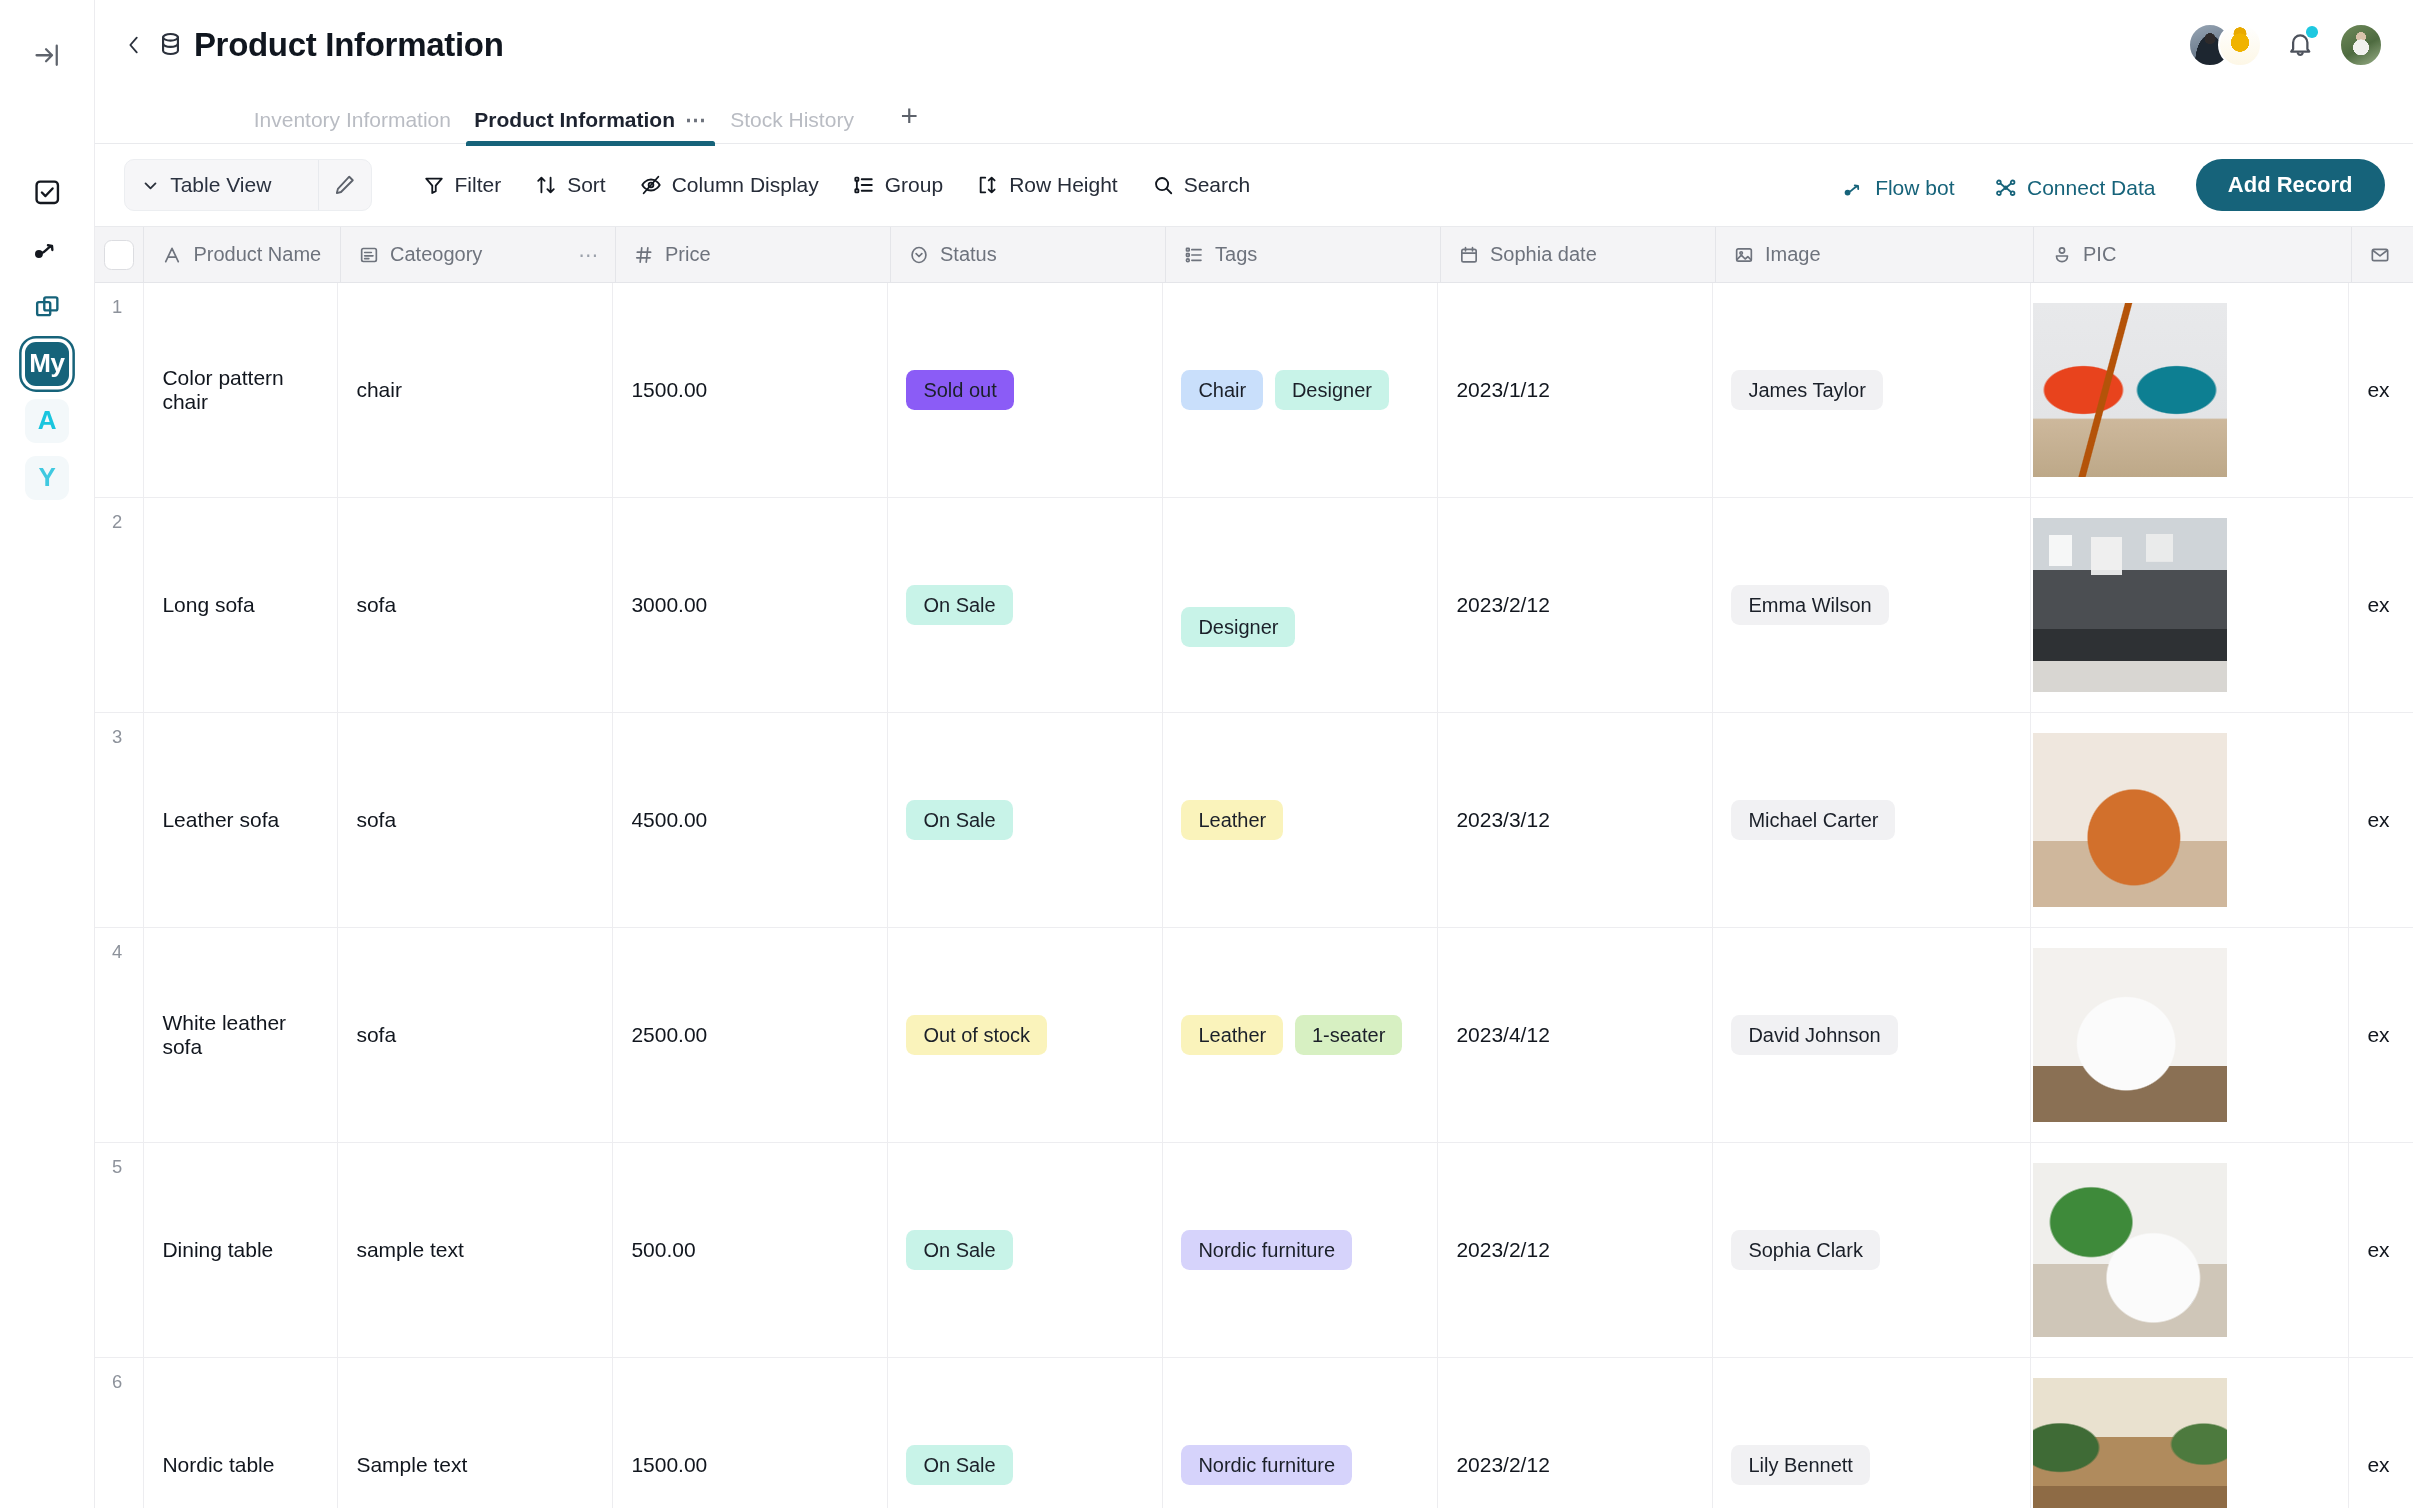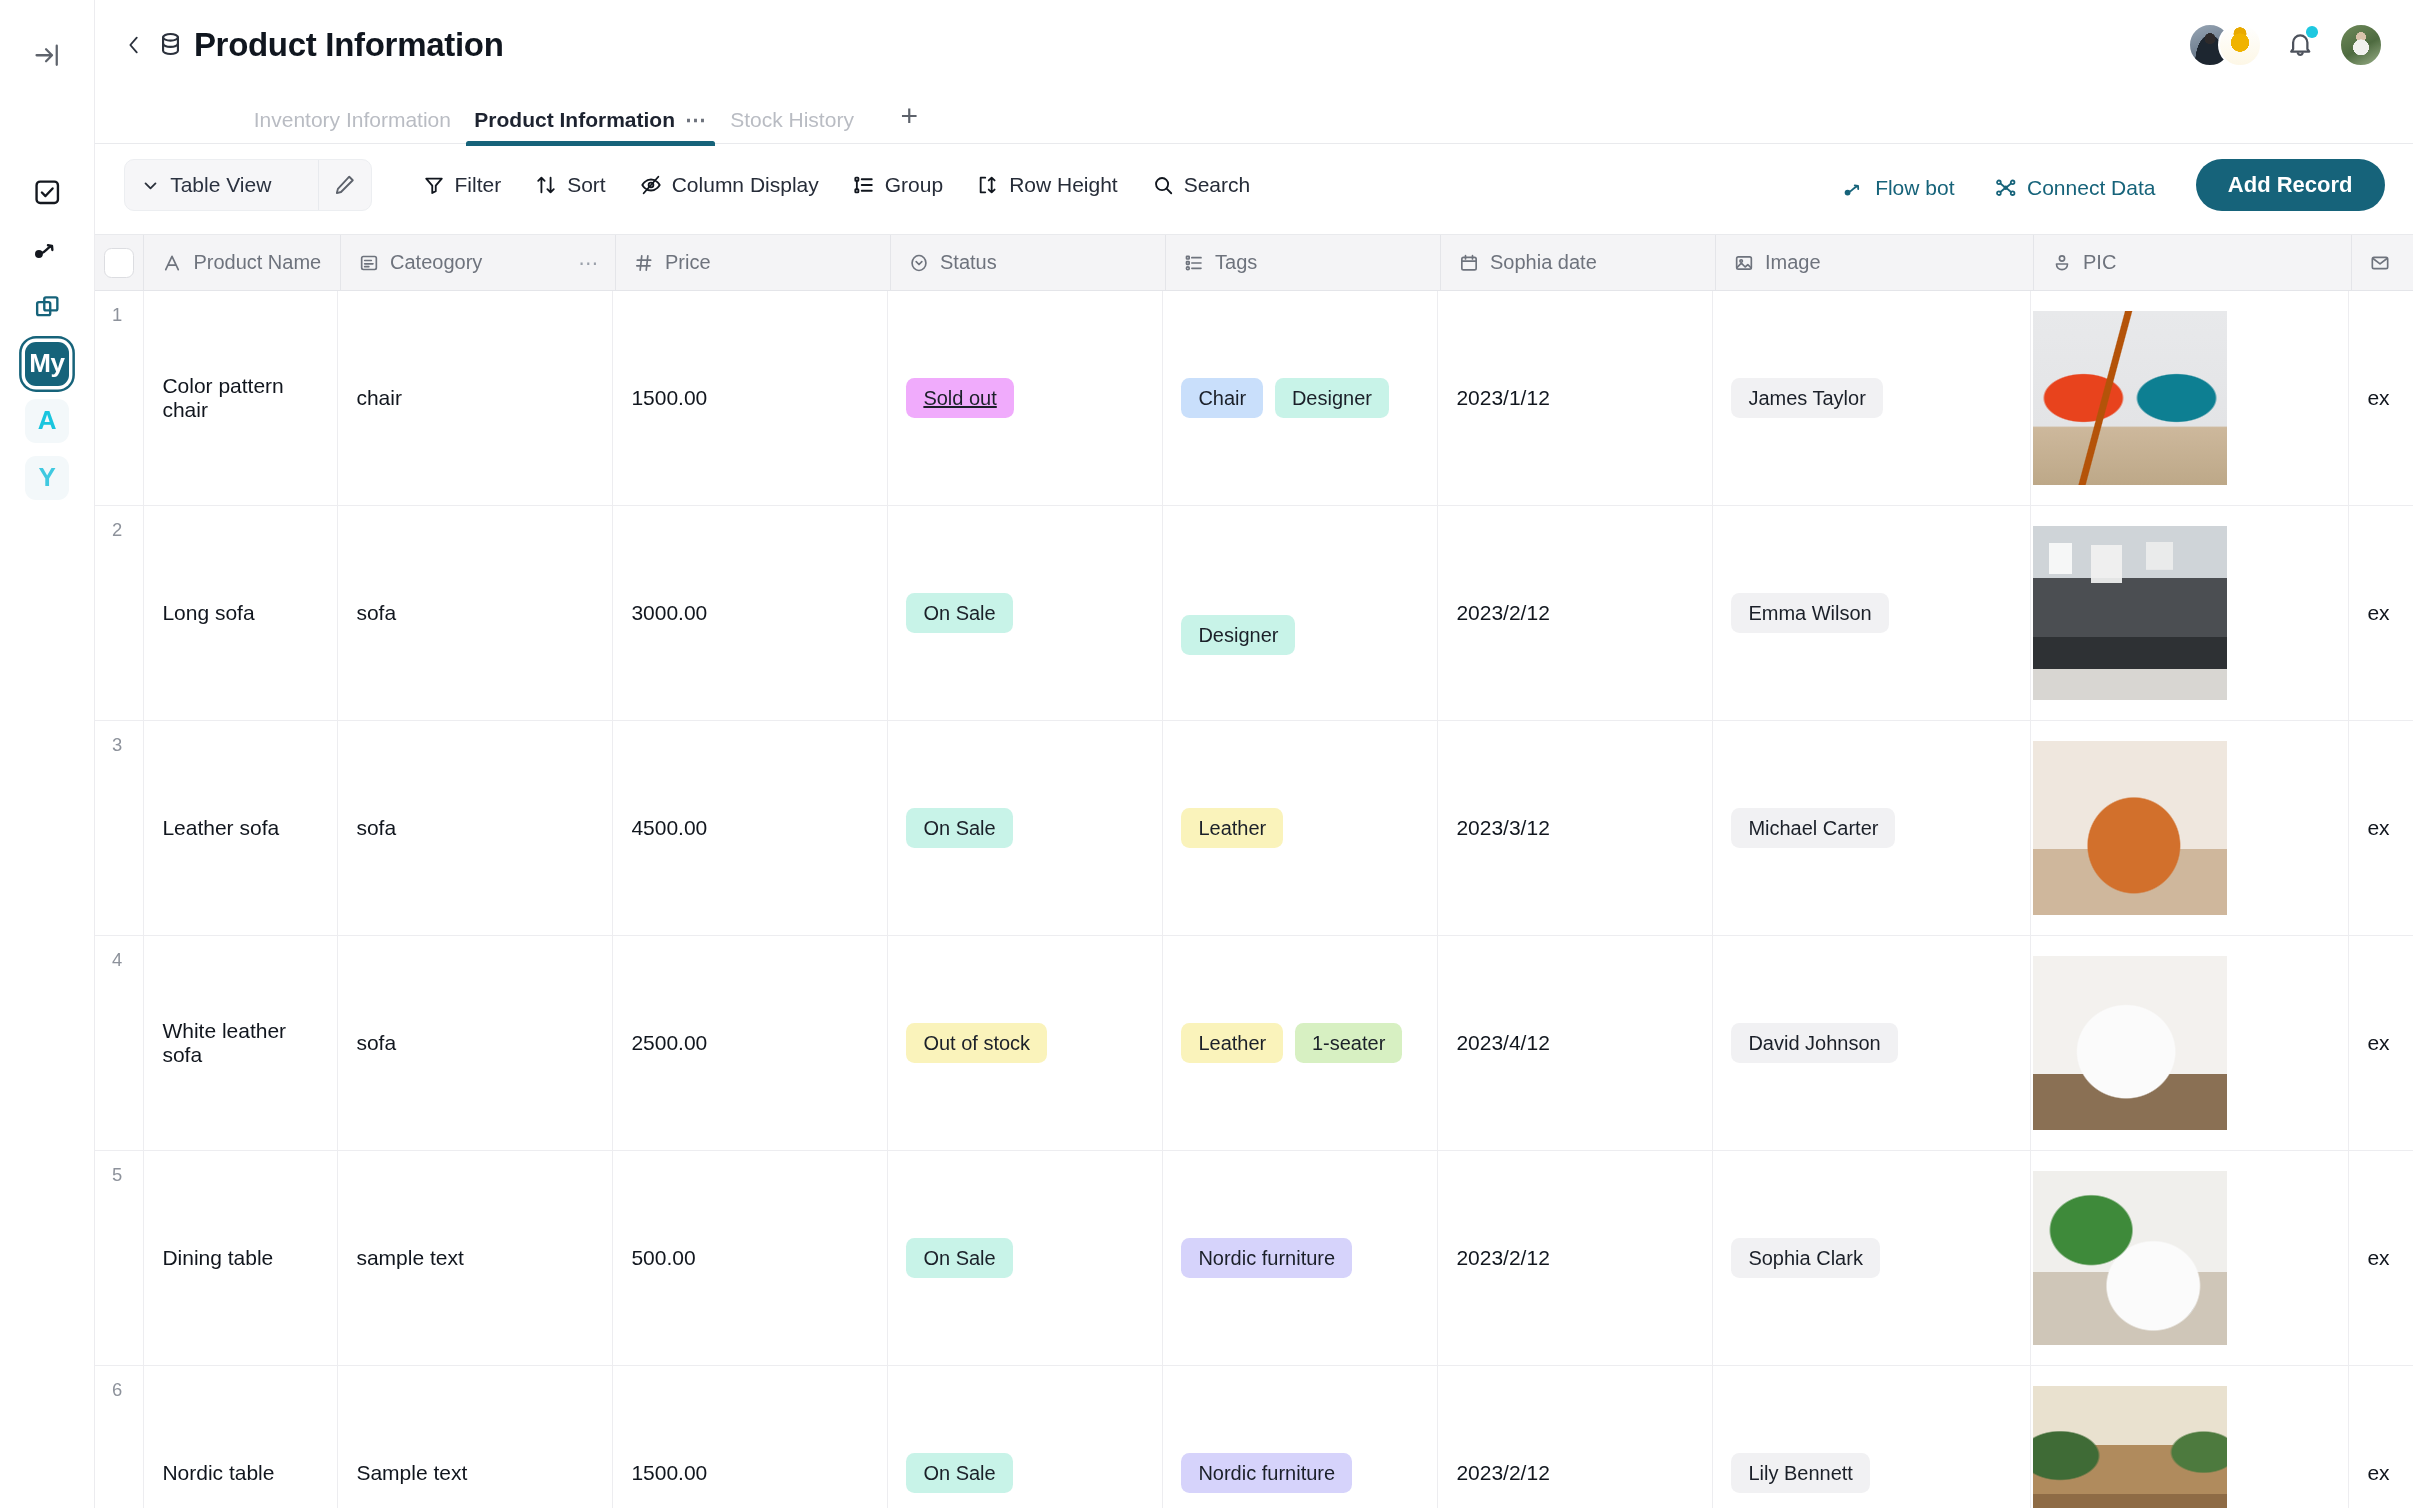--- a/index.html
+++ b/index.html
@@ -140,21 +140,21 @@
   .toolbar-right { margin-left: auto; display: flex; align-items: flex-end; gap: 5px; }
   .tbtn-accent { color: #16637a; }
   .addrec {
     margin-left: 18.4px; background: #16637a; color: #ffffff;
     font-size: 22px; font-weight: 700; border: none; cursor: pointer;
     height: 52px; padding: 0 32px; border-radius: 26px; white-space: nowrap;
     font-family: "Liberation Sans", sans-serif;
   }
 
   
-  .tablewrap { flex: 1; min-height: 0; overflow: hidden; position: relative; margin-top: 8px; }
+  .tablewrap { flex: 1; min-height: 0; overflow: hidden; position: relative; }
   .grid { width: 2319px; }
   .ghead {
     display: flex; height: 57px; background: #f4f4f6;
     border-top: 0.8px solid #e9eaed; border-bottom: 0.8px solid #e4e5e9;
   }
   .hcell {
     display: flex; align-items: center; gap: 11px;
     padding: 0 18.4px; font-size: 20px; color: #6e737d;
     border-right: 0.8px solid #e4e5e9; flex: 0 0 auto;
     position: relative; white-space: nowrap;
@@ -179,21 +179,21 @@
   .idxnum { font-size: 18.4px; color: #8d929b; }
   .cell.tags { gap: 11.7px; }
   .cell.img { padding: 0; align-items: center; justify-content: flex-start; }
   .cell.mail { color: #11161e; }
 
   .pill {
     display: inline-flex; align-items: center; justify-content: center;
     height: 40px; padding: 0 17px; border-radius: 8.4px;
     font-size: 20px; color: #1b2029; white-space: nowrap;
   }
-  .pill-purple { background: #f0abfc; text-decoration: underline; }
+  .pill-purple { background: #8b5cf6; }
   .pill-mint   { background: #c8f3e8; }
   .pill-blue   { background: #c9dffb; }
   .pill-yellow { background: #faf3bb; }
   .pill-green  { background: #d7f0c2; }
   .pill-grey   { background: #f1f1f3; color: #1b2029; }
   .pill-lav    { background: #d6d3fb; }
 
   .nudge-down { align-self: center; margin-top: 44px; }
 
   .thumb {

